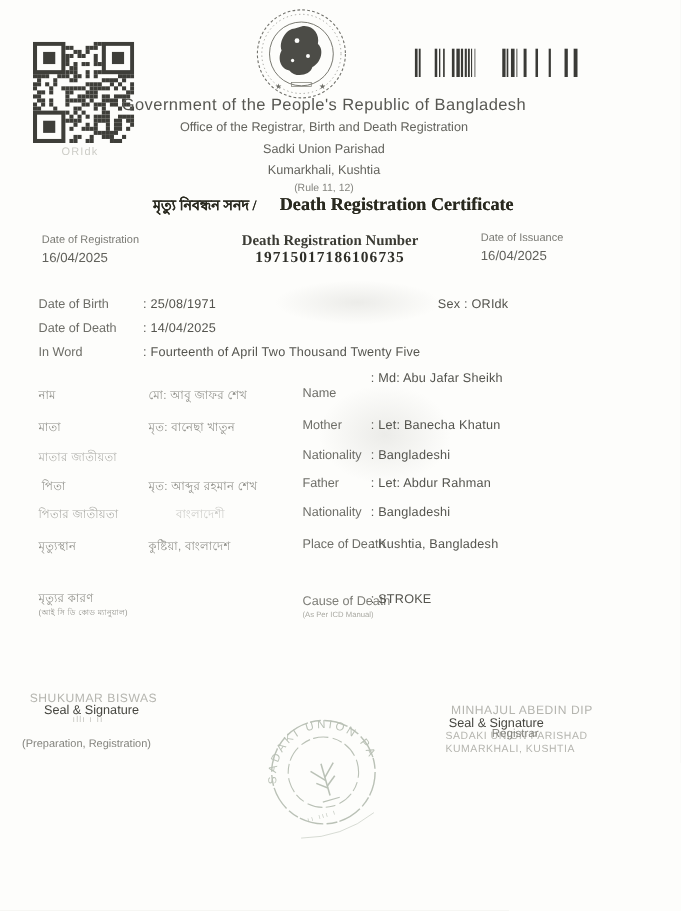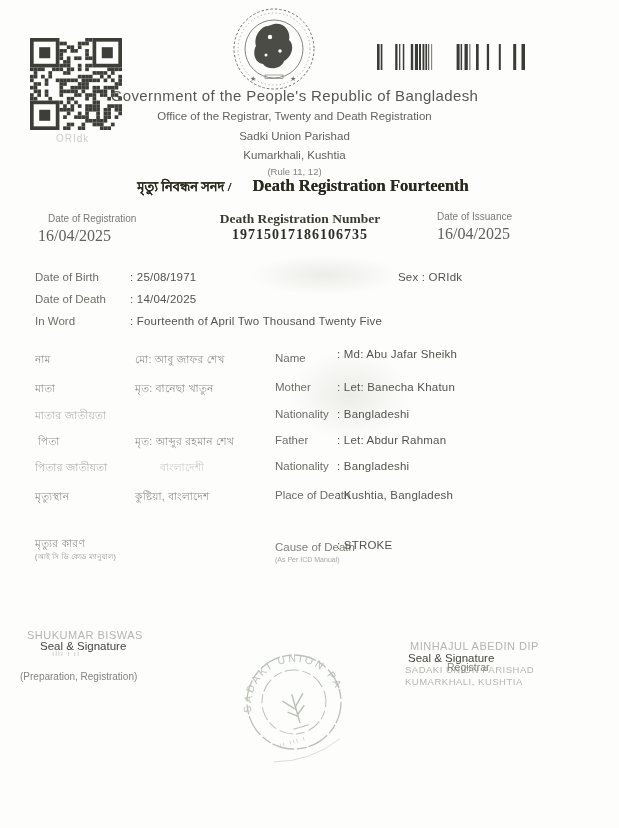--- a/index.html
+++ b/index.html
@@ -17,32 +17,32 @@
   .bn{font-size:10.5px;color:#90908a;filter:blur(.6px);letter-spacing:.3px;}
   .bn-dark{color:#5a5a54;}
   
   .hline{left:0;width:529px;text-align:center;padding-left:60px;box-sizing:border-box;}
   .title-gov{font-size:15px;letter-spacing:.4px;color:#575752;}
   .title-sub{font-size:11.5px;color:#63635d;}
   .rule{font-size:9.5px;color:#84847e;}
   .cert-title{font-family:"Liberation Serif", serif;font-weight:bold;font-size:16.5px;color:#29291f;text-shadow:0 0 .5px #3a3a30;margin-left:17px;}
   
   .reg-lbl{font-size:10px;color:#7a7a74;}
-  .reg-val{font-size:16px;color:#61615b;font-family:Liberation Serif, serif;}
+  .reg-val{font-size:12px;color:#61615b;}
   .drn-lbl{font-family:"Liberation Serif", serif;font-size:13.5px;font-weight:600;color:#3b3b34;}
   .drn-num{font-family:"Liberation Serif", serif;font-size:14px;font-weight:bold;letter-spacing:1px;color:#2e2e28;}
   
   .f-lbl{font-size:11.5px;color:#6e6e68;}
   .f-val{font-size:11.5px;color:#54544e;letter-spacing:.2px;}
   .f-note{font-size:7px;color:#a9a9a2;}
   
   .stampname{font-size:11px;color:#b5b5af;letter-spacing:.5px;filter:blur(.4px);}
   .sealsig{font-size:11.5px;color:#45453f;}
   .role{font-size:10px;color:#84847e;}
-  .remnant{font-size:8px;color:#c6c6c0;letter-spacing:1px;filter:blur(.5px);}
+  .remnant{font-size:8px;color:#c6c6c0;letter-spacing:1px;filter:blur(.5px);margin-left:14px;}
   .smudge{border-radius:50%;background:radial-gradient(closest-side, rgba(175,175,168,.22), rgba(175,175,168,0));}
   .stamp-svg{color:#84917f;opacity:.55;}
 </style>
 </head>
 <body>
 
 <div class="page">
 
   <svg id="qr" class="abs" style="left:30px;top:38px;" width="92" height="92" viewBox="0 0 90 90">
       <rect x="54" y="0" width="3.6" height="3.6" fill="#3e3e39"></rect>
@@ -291,29 +291,29 @@
       <rect x="87.5" y="0" width="3.3" height="26" fill="#3a3a36"></rect>
       <rect x="92.5" y="0" width="0.8" height="26" fill="#3a3a36"></rect>
       <rect x="99.0" y="0" width="2.7" height="26" fill="#3a3a36"></rect>
       <rect x="109.8" y="0" width="2.3" height="26" fill="#3a3a36"></rect>
       <rect x="121.8" y="0" width="2.0" height="26" fill="#3a3a36"></rect>
       <rect x="136.2" y="0" width="3.0" height="26" fill="#3a3a36"></rect>
       <rect x="144.5" y="0" width="3.5" height="26" fill="#3a3a36"></rect>
     </svg>
 
   <div class="abs hline title-gov blur1" style="top:87px;">Government of the People's Republic of Bangladesh</div>
-  <div class="abs hline title-sub" style="top:110px;">Office of the Registrar, Twenty and Death Registration</div>
+  <div class="abs hline title-sub" style="top:110px;">Office of the Registrar, Birth and Death Registration</div>
   <div class="abs hline title-sub" style="top:130px;">Sadki Union Parishad</div>
   <div class="abs hline title-sub" style="top:149px;">Kumarkhali, Kushtia</div>
   <div class="abs hline rule" style="top:166px;">(Rule 11, 12)</div>
   <div class="abs hline" style="top:176px;">
-    <span class="cert-title bn-dark blur1" style="font-size:13px;">মৃত্যু নিবন্ধন সনদ /</span><span class="cert-title"> Death Registration Fourteenth</span>
+    <span class="cert-title bn-dark blur1" style="font-size:13px;">মৃত্যু নিবন্ধন সনদ /</span><span class="cert-title"> Death Registration Certificate</span>
   </div>
 
-  <div class="abs reg-lbl" style="left:48px;top:213px;">Date of Registration</div>
+  <div class="abs reg-lbl" style="left:38px;top:213px;">Date of Registration</div>
   <div class="abs reg-val" style="left:38px;top:227px;">16/04/2025</div>
 
   <div class="abs drn-lbl" style="left:160px;top:211px;width:280px;text-align:center;">Death Registration Number</div>
   <div class="abs drn-num" style="left:160px;top:227px;width:280px;text-align:center;">19715017186106735</div>
 
   <div class="abs reg-lbl" style="left:437px;top:211px;">Date of Issuance</div>
   <div class="abs reg-val" style="left:437px;top:225px;">16/04/2025</div>
 
   <div class="abs f-lbl" style="left:35px;top:271px;">Date of Birth</div>
   <div class="abs f-val" style="left:130px;top:271px;">: 25/08/1971</div>
@@ -324,21 +324,21 @@
 
   <div class="abs f-lbl" style="left:35px;top:315px;text-align:right;">In Word</div>
   <div class="abs f-val" style="left:130px;top:315px;">: Fourteenth of April  Two Thousand Twenty Five</div>
 
   <div class="abs smudge" style="left:250px;top:255px;width:150px;height:40px;"></div>
   <div class="abs smudge" style="left:290px;top:350px;width:120px;height:90px;"></div>
 
   <div class="abs bn" style="left:35px;top:352px;">নাম</div>
   <div class="abs bn" style="left:135px;top:352px;">মো: আবু জাফর শেখ</div>
   <div class="abs f-lbl" style="left:275px;top:352px;">Name</div>
-  <div class="abs f-val" style="left:337px;top:348px;">: Md: Abu Jafar Sheikh</div>
+  <div class="abs f-val" style="left:337px;top:338px;">: Md: Abu Jafar Sheikh</div>
 
   <div class="abs bn" style="left:35px;top:381px;">মাতা</div>
   <div class="abs bn" style="left:135px;top:381px;text-align:right;">মৃত: বানেছা খাতুন</div>
   <div class="abs f-lbl" style="left:275px;top:381px;">Mother</div>
   <div class="abs f-val" style="left:337px;top:381px;">: Let: Banecha Khatun</div>
 
   <div class="abs bn" style="left:35px;top:408px;opacity:.7;">মাতার জাতীয়তা</div>
   <div class="abs f-lbl" style="left:275px;top:408px;">Nationality</div>
   <div class="abs f-val" style="left:337px;top:408px;">: Bangladeshi</div>
 

